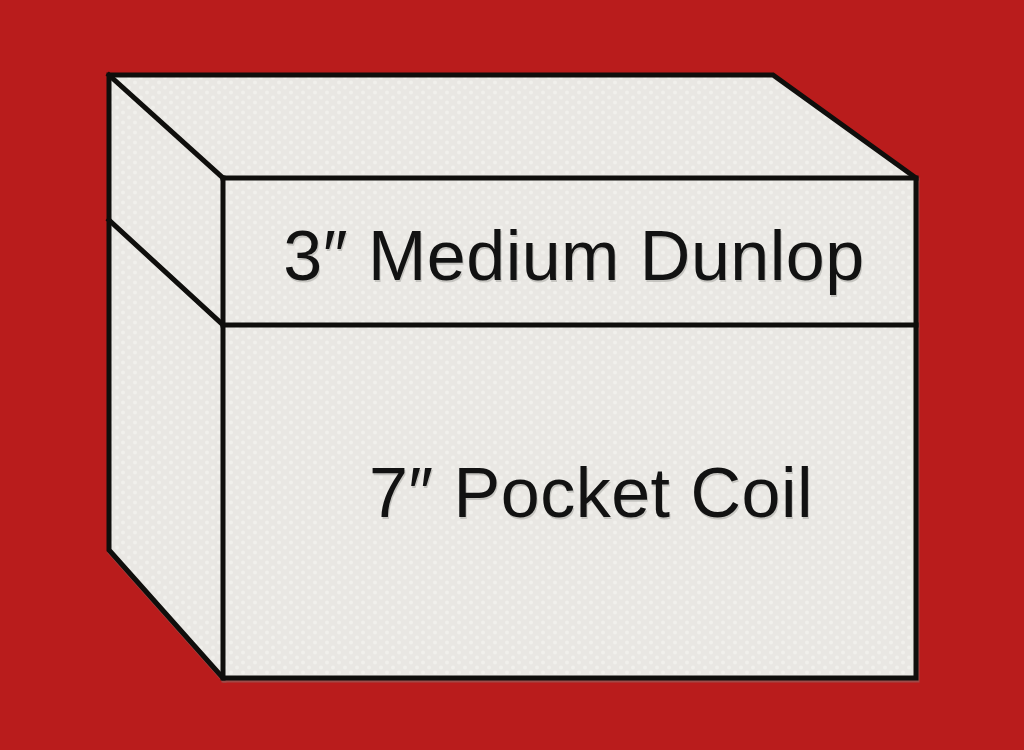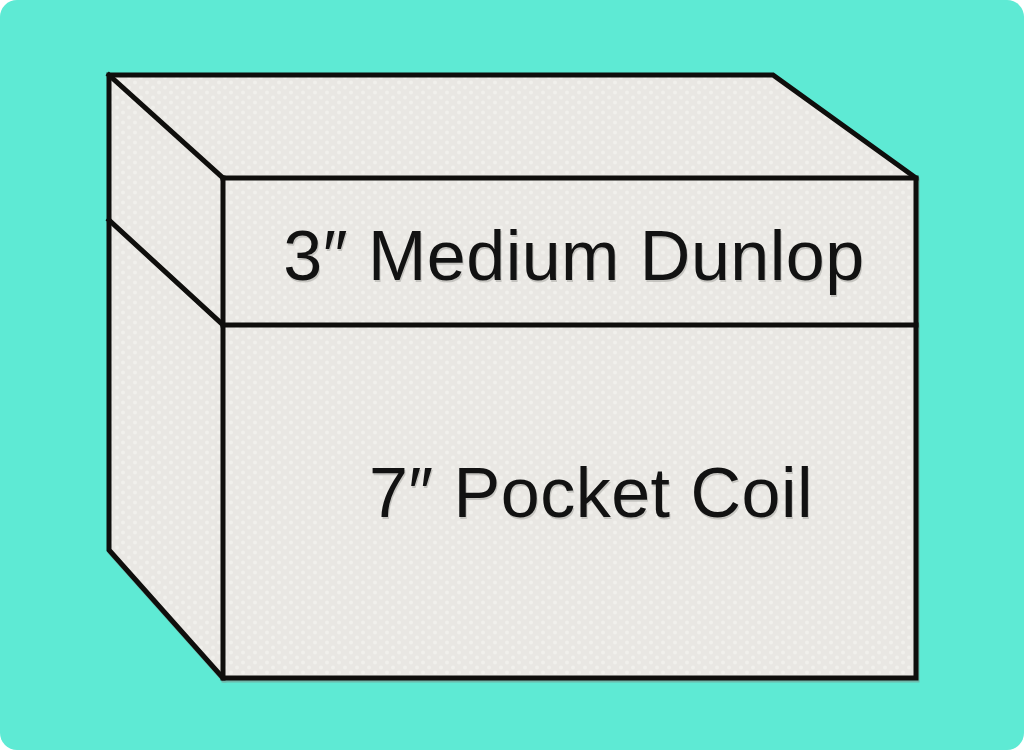--- a/index.html
+++ b/index.html
@@ -8,22 +8,21 @@
     width: 1024px;
     height: 750px;
     background: #ffffff;
     overflow: hidden;
     font-family: "Liberation Sans", "DejaVu Sans", sans-serif;
   }
   .stage {
     position: relative;
     width: 1024px;
     height: 750px;
-    background: #5eead4;
-    border-radius: 17px;
+    background: #b91c1c;
   }
   svg.diagram {
     position: absolute;
     left: 0;
     top: 0;
     width: 1024px;
     height: 750px;
     display: block;
   }
   .shape-group {

